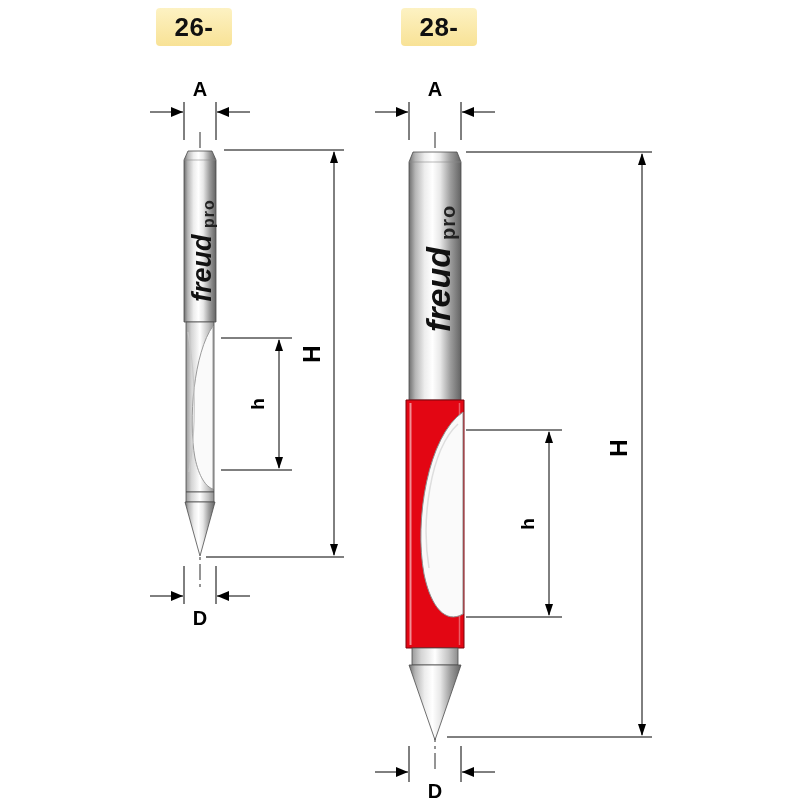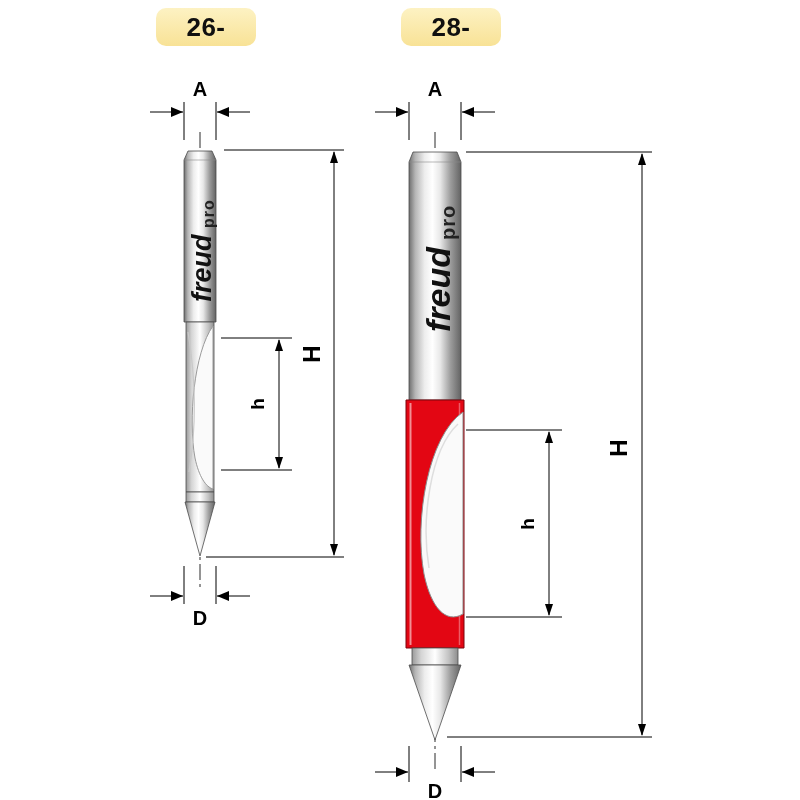--- a/index.html
+++ b/index.html
@@ -1,18 +1,18 @@
 <!DOCTYPE html>
 <html><head>
 <meta charset="utf-8">
 <style>
   html,body{margin:0;padding:0;background:#ffffff;}
   #page{position:relative;width:800px;height:800px;background:#ffffff;overflow:hidden;
         font-family:"Liberation Sans",sans-serif;}
-  .badge{position:absolute;top:8px;width:100px;height:38px;border-radius:10px;
+  .badge{position:absolute;top:8px;width:76px;height:38px;border-radius:4px;
          background:linear-gradient(#fdf2c3,#f8e296);
          display:flex;align-items:center;justify-content:center;
          font-weight:700;font-size:26px;color:#101010;letter-spacing:0.5px;}
   #badge-26{left:156px;}
   #badge-28{left:401px;text-align:right;}
   svg{position:absolute;left:0;top:0;}
   text{font-family:"Liberation Sans",sans-serif;fill:#000;}
   .dim-label{font-weight:700;font-size:20px;}
   .dim-label-big{font-weight:700;font-size:24px;}
   .dim-label-small{font-weight:700;font-size:19px;}

